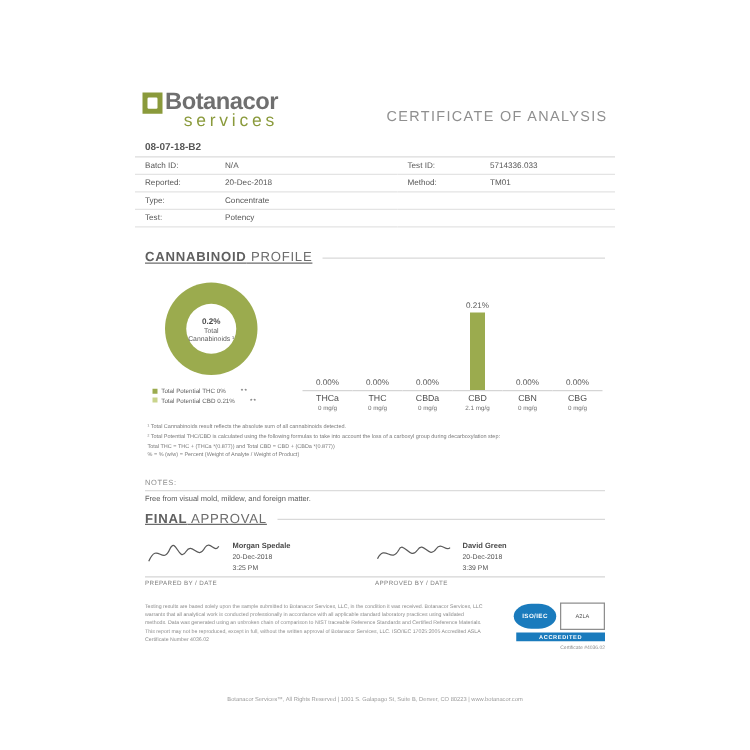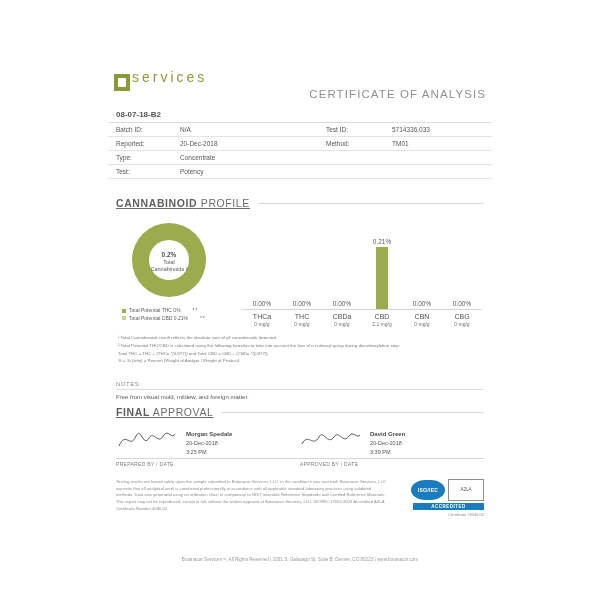--- a/index.html
+++ b/index.html
@@ -208,20 +208,21 @@
 </head>
 <body>
 
 <div class="page">
   <div class="sheet">
 
     <div class="hdr">
       <div class="logo">
         <div class="logo-mark"></div>
         <div class="logo-text">
+          <div class="logo-name">Botanacor</div>
           <div class="logo-sub">services</div>
         </div>
       </div>
       <div class="coa-title">CERTIFICATE OF ANALYSIS</div>
     </div>
 
     <div class="sample-id">08-07-18-B2</div>
     <table class="meta">
       <tbody>
         <tr>

